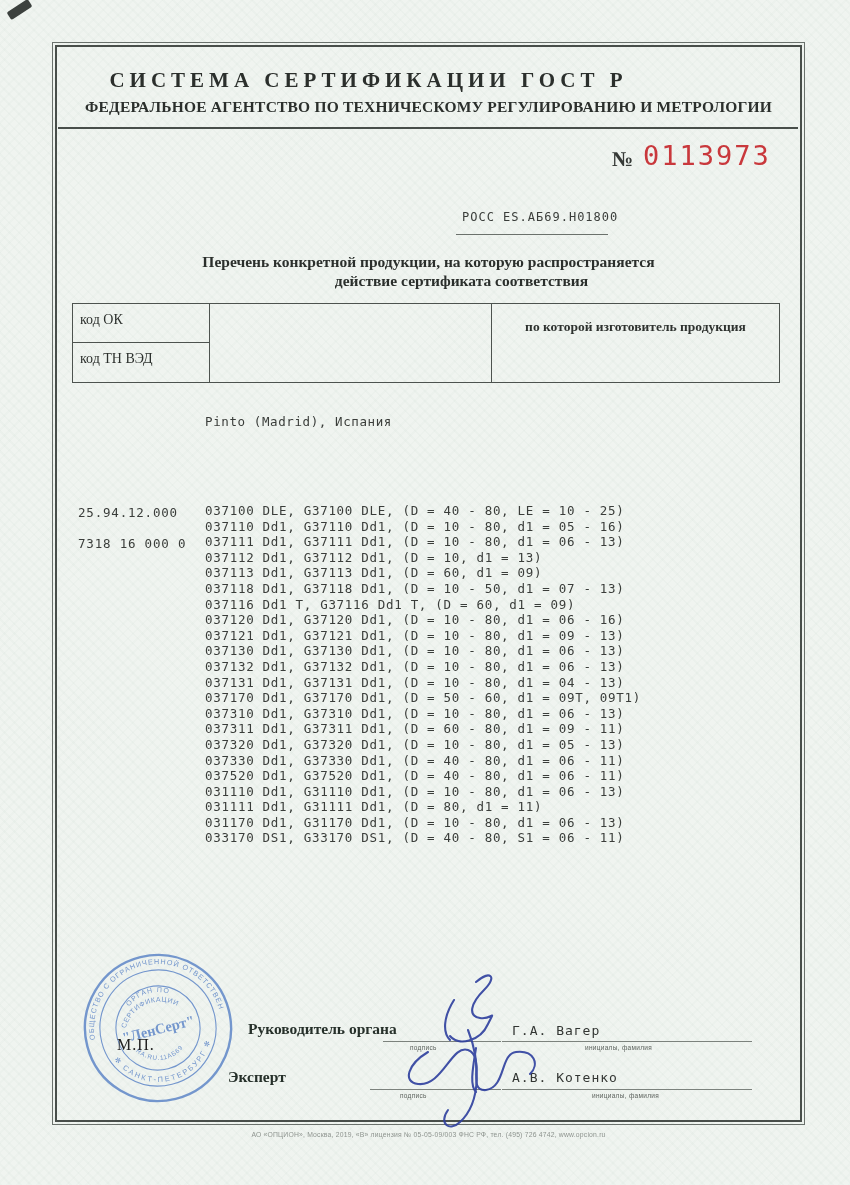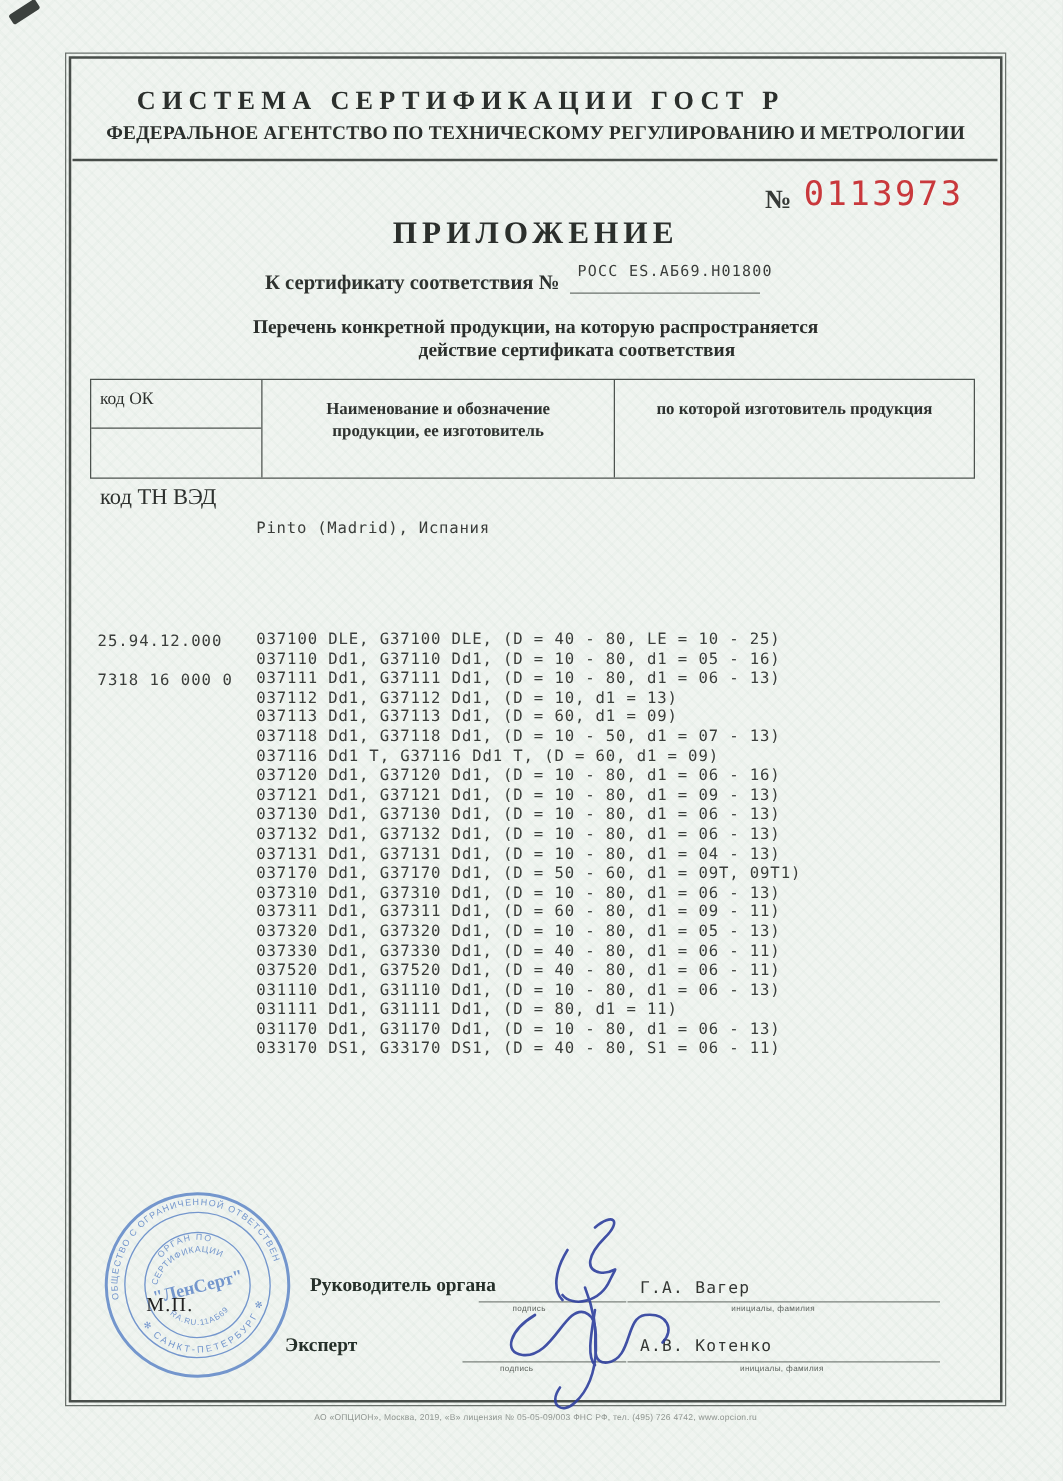--- a/index.html
+++ b/index.html
@@ -28,21 +28,21 @@
   .cert-value{left:462px;top:210px;font-family:"DejaVu Sans Mono", monospace;font-size:12px;letter-spacing:1px;color:#3b3e3b;}
   .cert-underline{left:456px;top:234px;width:152px;height:1px;background:#6b716c;}
   .sub1{left:52px;top:253px;width:753px;text-align:center;font-weight:bold;font-size:15.5px;color:#2b2f2c;}
   .sub2{left:52px;top:272px;width:753px;text-align:center;font-weight:bold;font-size:15.5px;color:#2b2f2c;padding-left:33px;}
   
   .spec-table{left:72px;top:303px;width:706px;height:78px;border:1px solid #4d534f;}
   .col-div1{position:absolute;left:136px;top:0;bottom:0;width:1px;background:#4d534f;}
   .col-div2{position:absolute;left:418px;top:0;bottom:0;width:1px;background:#4d534f;}
   .row-div{position:absolute;left:0;top:38px;width:136px;height:1px;background:#4d534f;}
   .cell-ok{position:absolute;left:7px;top:8px;font-size:14px;}
-  .cell-tnved{position:absolute;left:7px;top:47px;font-size:18px;margin-top:36px;}
+  .cell-tnved{position:absolute;left:7px;top:47px;font-size:14px;}
   .cell-c2{position:absolute;left:137px;width:281px;top:14px;text-align:center;font-size:13.5px;font-weight:bold;line-height:18px;color:#2e322f;}
   .cell-c3{position:absolute;left:419px;width:287px;top:14px;text-align:center;font-size:13.5px;font-weight:bold;line-height:18px;color:#2e322f;}
   
   .mono{font-family:"DejaVu Sans Mono", monospace;color:#3a3d3a;}
   .manufacturer{left:205px;top:412px;font-size:12.5px;line-height:19px;letter-spacing:0.6px;}
   .products{left:205px;top:503px;font-size:12.5px;line-height:15.6px;letter-spacing:0.7px;white-space:pre;}
   .code-ok{left:78px;top:505px;font-size:12.5px;letter-spacing:0.8px;}
   .code-tnved{left:78px;top:536px;font-size:12.5px;letter-spacing:0.8px;}
   
   .sig-label1{left:228px;top:1020px;font-size:15.5px;font-weight:bold;color:#26302a;margin-left:20px;}
@@ -77,37 +77,31 @@
     <div class="frame-inner"></div>
   </div>
   <div class="abs header-divider"></div>
 
   <div class="abs hdr1">СИСТЕМА СЕРТИФИКАЦИИ ГОСТ Р</div>
   <div class="abs hdr2">ФЕДЕРАЛЬНОЕ АГЕНТСТВО ПО ТЕХНИЧЕСКОМУ РЕГУЛИРОВАНИЮ И МЕТРОЛОГИИ</div>
 
   <span class="abs serial-sym">№</span>
   <span class="abs serial-num" style="color: rgb(201, 56, 60);">0113973</span>
 
-  <div class="abs doc-title">ПРИЛОЖЕНИЕ</div>
-  <span class="abs cert-label">К сертификату соответствия №</span>
   <span class="abs cert-value mono">РОСС ES.АБ69.Н01800</span>
   <div class="abs cert-underline"></div>
   <div class="abs sub1">Перечень конкретной продукции,  на которую распространяется</div>
   <div class="abs sub2">действие сертификата соответствия</div>
 
   <div class="abs spec-table">
     <div class="col-div1"></div>
     <div class="col-div2"></div>
     <div class="row-div"></div>
     <div class="cell-ok">код ОК</div>
     <div class="cell-tnved">код ТН ВЭД</div>
-    <div class="cell-c2">
-      <div>Наименование и обозначение</div>
-      <div>продукции, ее изготовитель</div>
-    </div>
     <div class="cell-c3">
       <div>по которой изготовитель продукция</div>
     </div>
   </div>
 
   <div class="abs manufacturer mono">
     <div>Pinto (Madrid), Испания</div>
   </div>
 
   <div class="abs code-ok mono">25.94.12.000</div>

